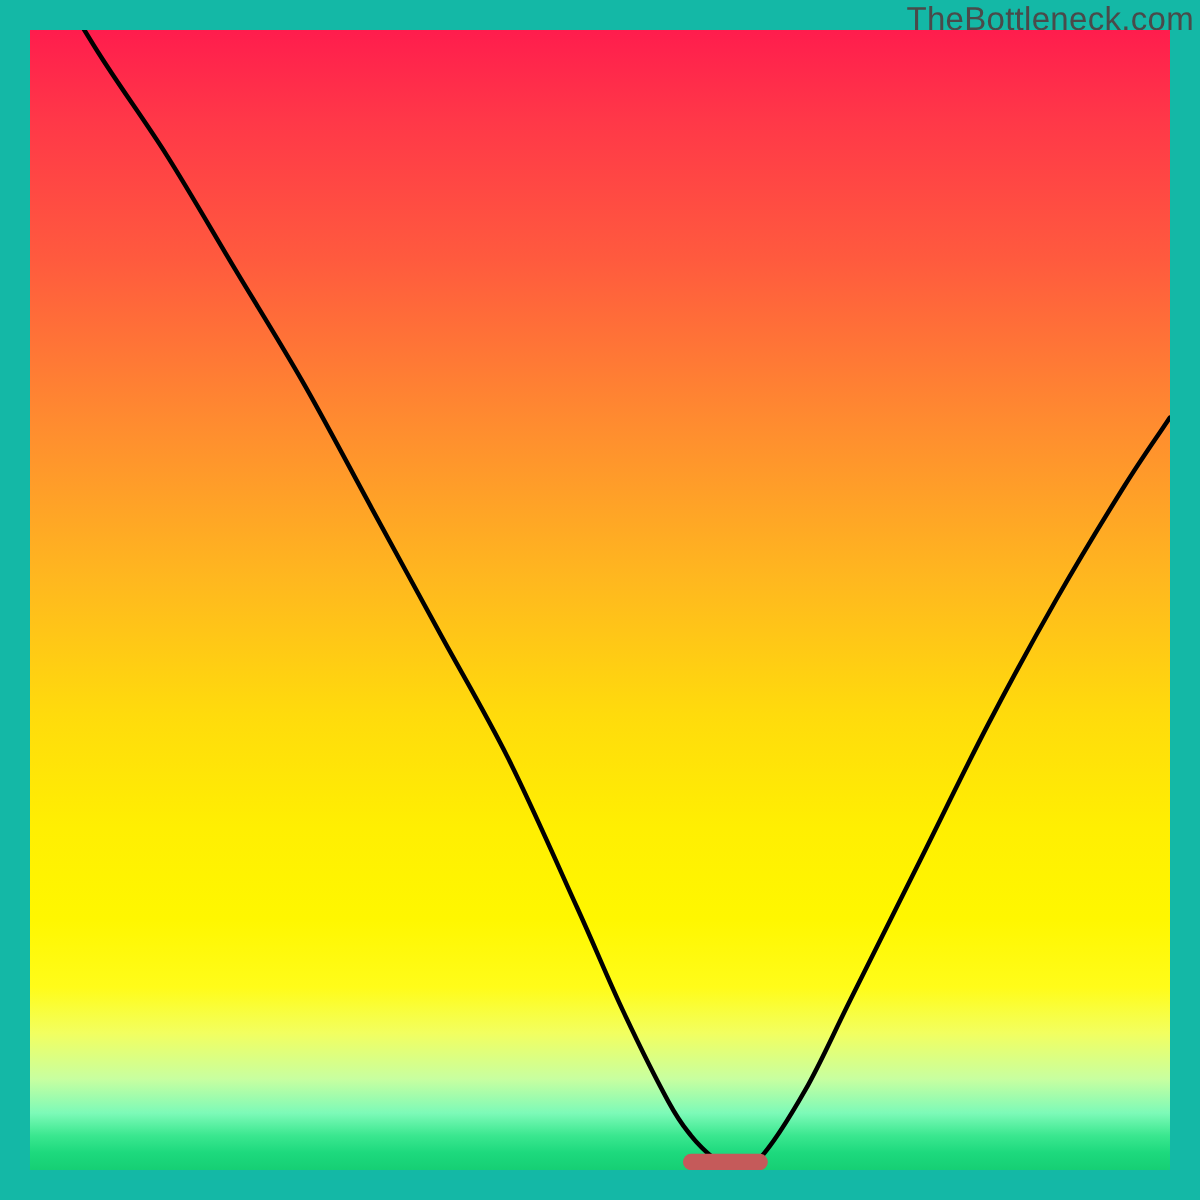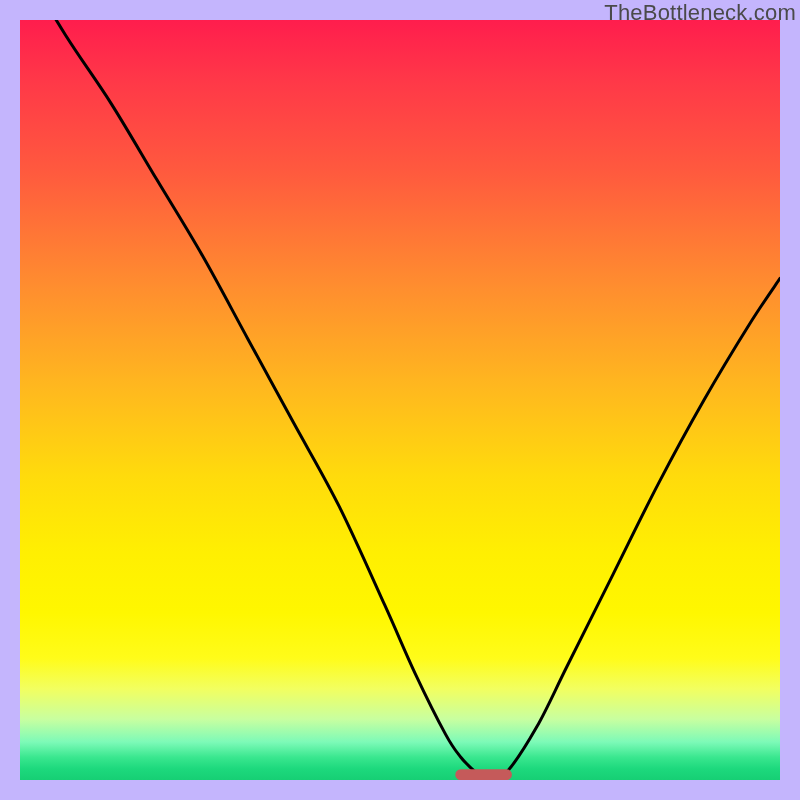--- a/index.html
+++ b/index.html
@@ -8,21 +8,21 @@
     width: 800px;
     height: 800px;
     overflow: hidden;
     background: #ffffff;
     font-family: Arial, Helvetica, sans-serif;
   }
   .chart-container {
     position: relative;
     width: 800px;
     height: 800px;
-    background: #c4b5fd;
+    background: #14b8a6;
   }
   .plot-area {
     position: absolute;
     left: 20px;
     top: 20px;
     width: 760px;
     height: 760px;
     background: #000000;
   }
   .gradient-bg {

